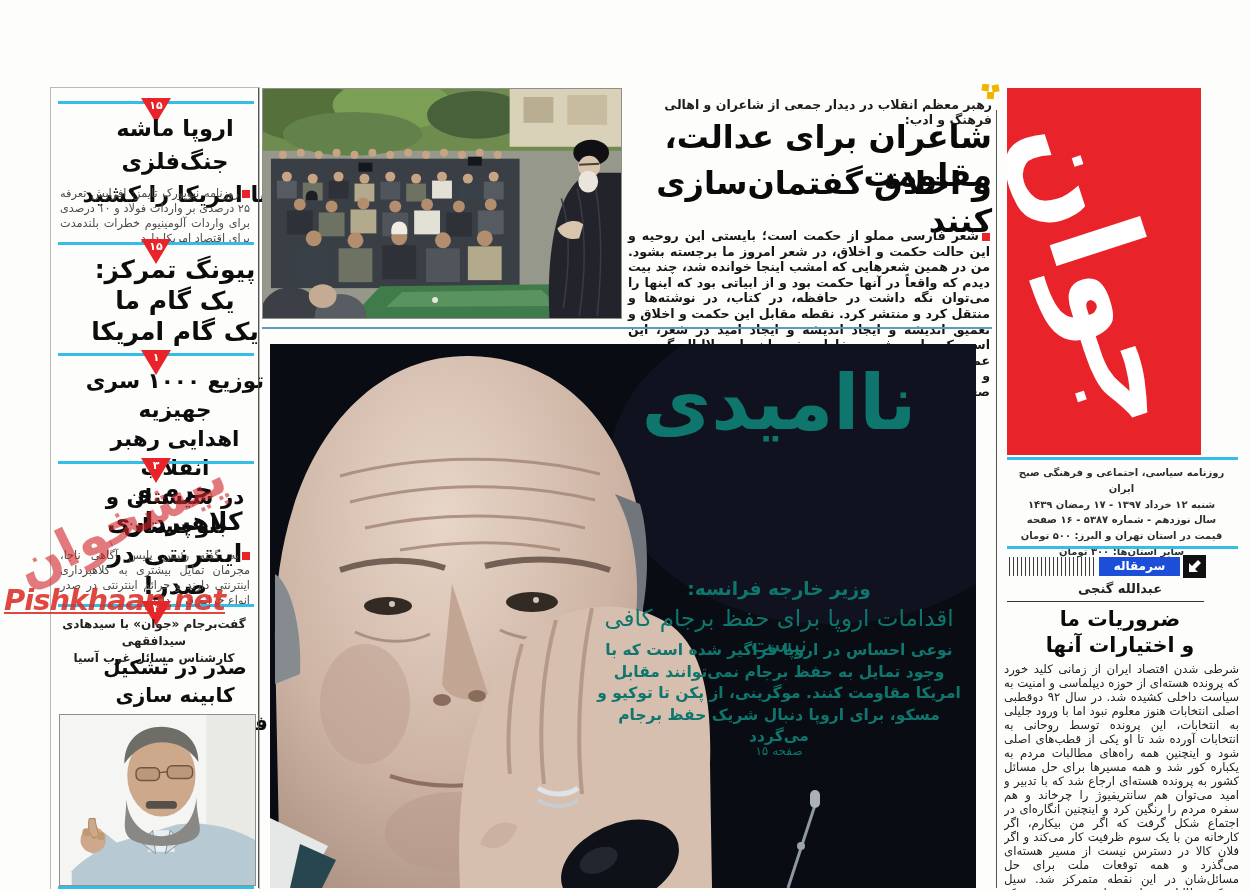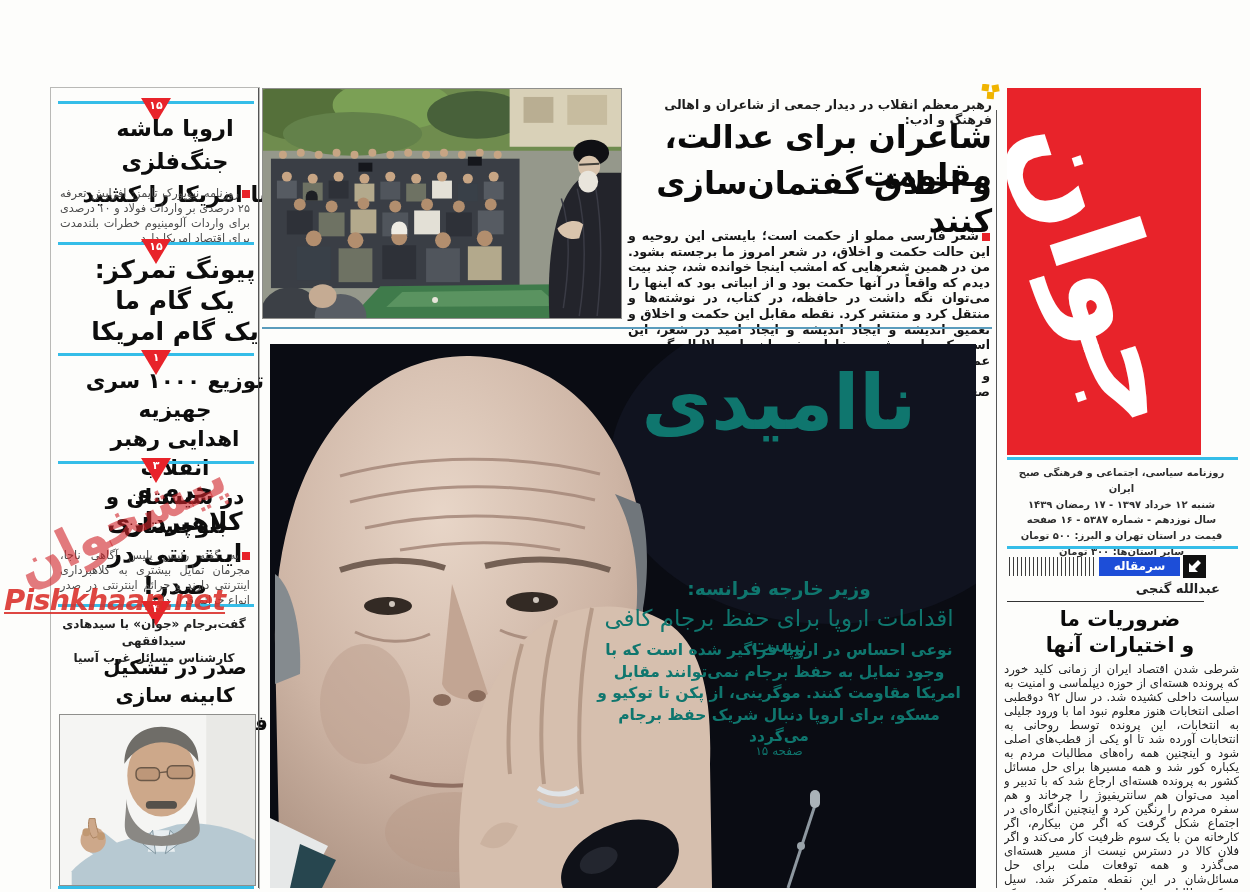--- a/index.html
+++ b/index.html
@@ -327,21 +327,21 @@
   </div>
   <div class="abs cyan" style="left:1007px;top:546px;width:231px;"></div>
 
   <div class="abs edcorner">
     <svg width="23" height="23" viewBox="0 0 23 23">
       <polygon points="6,17 6,8 9,11 15,5 18,8 12,14 15,17" fill="#fff"></polygon>
     </svg>
   </div>
   <div class="abs edbadge">سرمقاله</div>
   <div class="abs barcode"></div>
-  <div class="abs rtl center" style="left:1020px;top:581px;width:200px;font-size:13px;font-weight:700;color:#222;text-align:right;">عبدالله گنجی</div>
+  <div class="abs rtl center" style="left:1020px;top:581px;width:200px;font-size:13px;font-weight:700;color:#222;">عبدالله گنجی</div>
   <div class="abs hr" style="left:1007px;top:601px;width:197px;"></div>
   <div class="abs rtl ed-title" style="top:607px;">ضروریات ما</div>
   <div class="abs rtl ed-title" style="top:633px;">و اختیارات آنها</div>
   <div class="abs rtl ed-body just">شرطی شدن اقتصاد ایران از زمانی کلید خورد که پرونده هسته‌ای از حوزه دیپلماسی و امنیت به سیاست داخلی کشیده شد. در سال ۹۲ دوقطبی اصلی انتخابات هنوز معلوم نبود اما با ورود جلیلی به انتخابات، این پرونده توسط روحانی به انتخابات آورده شد تا او یکی از قطب‌های اصلی شود و اینچنین همه راه‌های مطالبات مردم به یکباره کور شد و همه مسیرها برای حل مسائل کشور به پرونده هسته‌ای ارجاع شد که با تدبیر و امید می‌توان هم سانتریفیوژ را چرخاند و هم سفره مردم را رنگین کرد و اینچنین انگاره‌ای در اجتماع شکل گرفت که اگر من بیکارم، اگر کارخانه من با یک سوم ظرفیت کار می‌کند و اگر فلان کالا در دسترس نیست از مسیر هسته‌ای می‌گذرد و همه توقعات ملت برای حل مسائل‌شان در این نقطه متمرکز شد. سیل تمرکز مطالبات در این نقطه به صورتی شد که خود روحانی را نیز با خود برد و نه تنها با خود برد که ادبیاتی مانند «آفتاب تابان»، «برجام نا قیمت»، «مبلغ برجام و سیب و گلابی‌های آن» روحانی را در گرداب‌های مسیل چنان چرخانید که برای خروج از آن مجبور شد ضعف اجتماعی منتقدان را هدف قرار دهد و در نهایت به نقطه‌ای رسید که ادامه مسیر را دشوار کرد</div>
 
   <div class="abs rtl wm1">پیشخوان</div>
   <div class="abs ltr wm2">Pishkhaan.net</div>
 
 </div>
 

